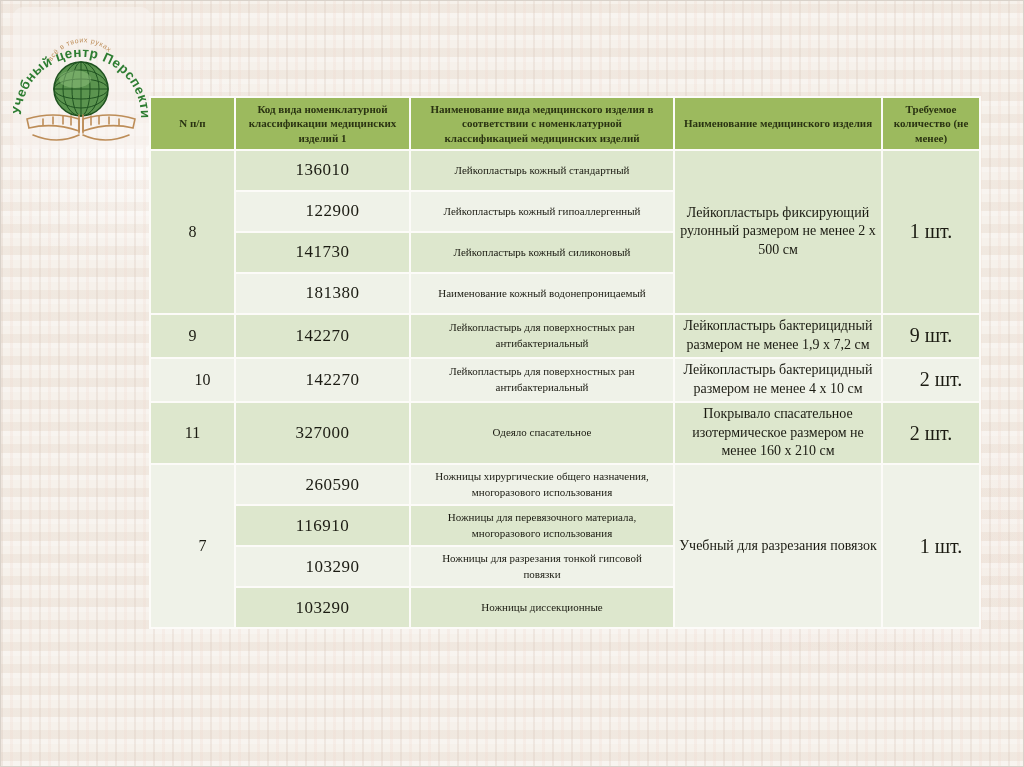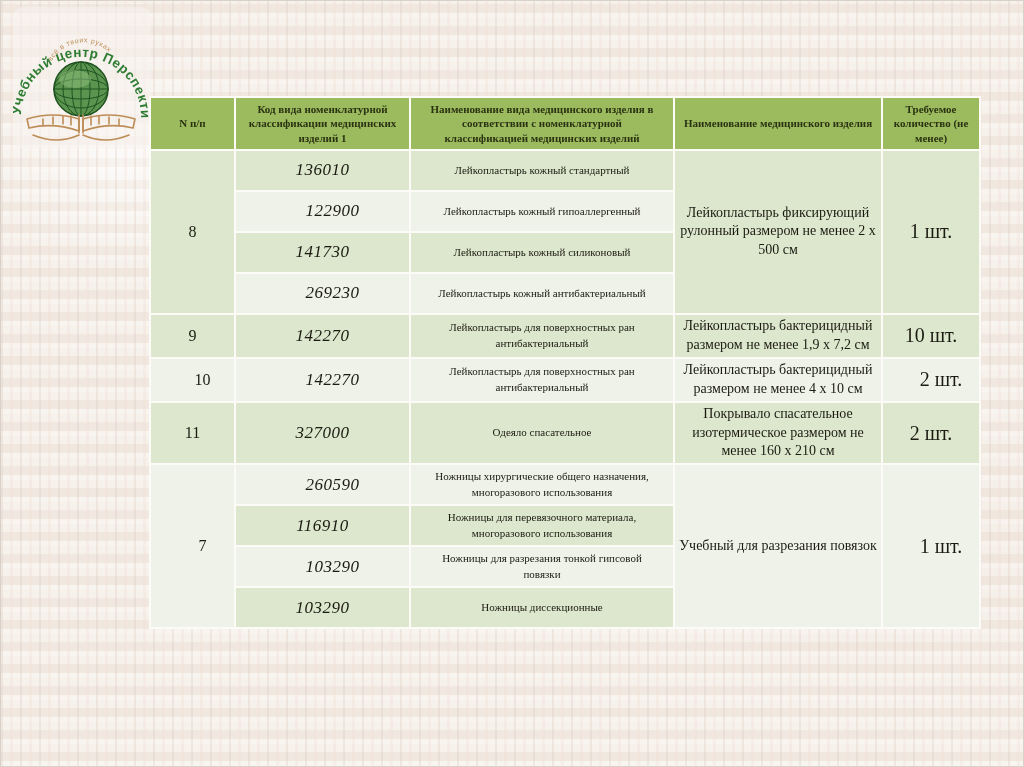--- a/index.html
+++ b/index.html
@@ -30,21 +30,21 @@
     border:2px solid #fcfbf8; text-align:center; vertical-align:middle;
     font-family:"Liberation Serif", serif; color:#1b1b12; overflow:hidden;
   }
   .medtable th {
     background:#9cba5e; color:#2a3312; font-size:11px; font-weight:bold;
     line-height:1.3; padding:4px 8px; height:46px;
   }
   .band-a { background:#dde7cd; }
   .band-b { background:#eff2e8;padding-left:20px; }
   .cell-n    { font-size:16px; }
-  .cell-code { font-size:17px; letter-spacing:0.5px;font-style:italic; }
+  .cell-code { font-size:17px; letter-spacing:0.5px; }
   .cell-type { font-size:11px; line-height:1.4; padding:2px 20px; }
   .cell-device { font-size:14px; line-height:1.35; padding:2px 0; }
   .cell-qty  { font-size:20px; }
 </style>
 </head>
 <body>
 
 <div class="slide">
 
   <div class="logo">
@@ -111,29 +111,29 @@
         </tr>
         <tr style="height: 41px;">
           <td class="cell-code band-b">122900</td>
           <td class="cell-type band-b">Лейкопластырь кожный гипоаллергенный</td>
         </tr>
         <tr style="height: 41px;">
           <td class="cell-code band-a">141730</td>
           <td class="cell-type band-a">Лейкопластырь кожный силиконовый</td>
         </tr>
         <tr style="height: 41px;">
-          <td class="cell-code band-b">269230</td>
-          <td class="cell-type band-b">Лейкопластырь кожный антибактериальный</td>
+          <td class="cell-code band-b">181380</td>
+          <td class="cell-type band-b">Наименование кожный водонепроницаемый</td>
         </tr>
         <tr style="height: 40px;">
           <td rowspan="1" class="cell-n band-a">9</td>
           <td class="cell-code band-a">142270</td>
           <td class="cell-type band-a">Лейкопластырь для поверхностных ран антибактериальный</td>
           <td rowspan="1" class="cell-device band-a">Лейкопластырь бактерицидный размером не менее 1,9 х 7,2 см</td>
-          <td rowspan="1" class="cell-qty band-a">10 шт.</td>
+          <td rowspan="1" class="cell-qty band-a">9 шт.</td>
         </tr>
         <tr style="height: 44px;">
           <td rowspan="1" class="cell-n band-b">10</td>
           <td class="cell-code band-b">142270</td>
           <td class="cell-type band-b">Лейкопластырь для поверхностных ран антибактериальный</td>
           <td rowspan="1" class="cell-device band-b">Лейкопластырь бактерицидный размером не менее 4 х 10 см</td>
           <td rowspan="1" class="cell-qty band-b">2 шт.</td>
         </tr>
         <tr style="height: 56px;">
           <td rowspan="1" class="cell-n band-a">11</td>

